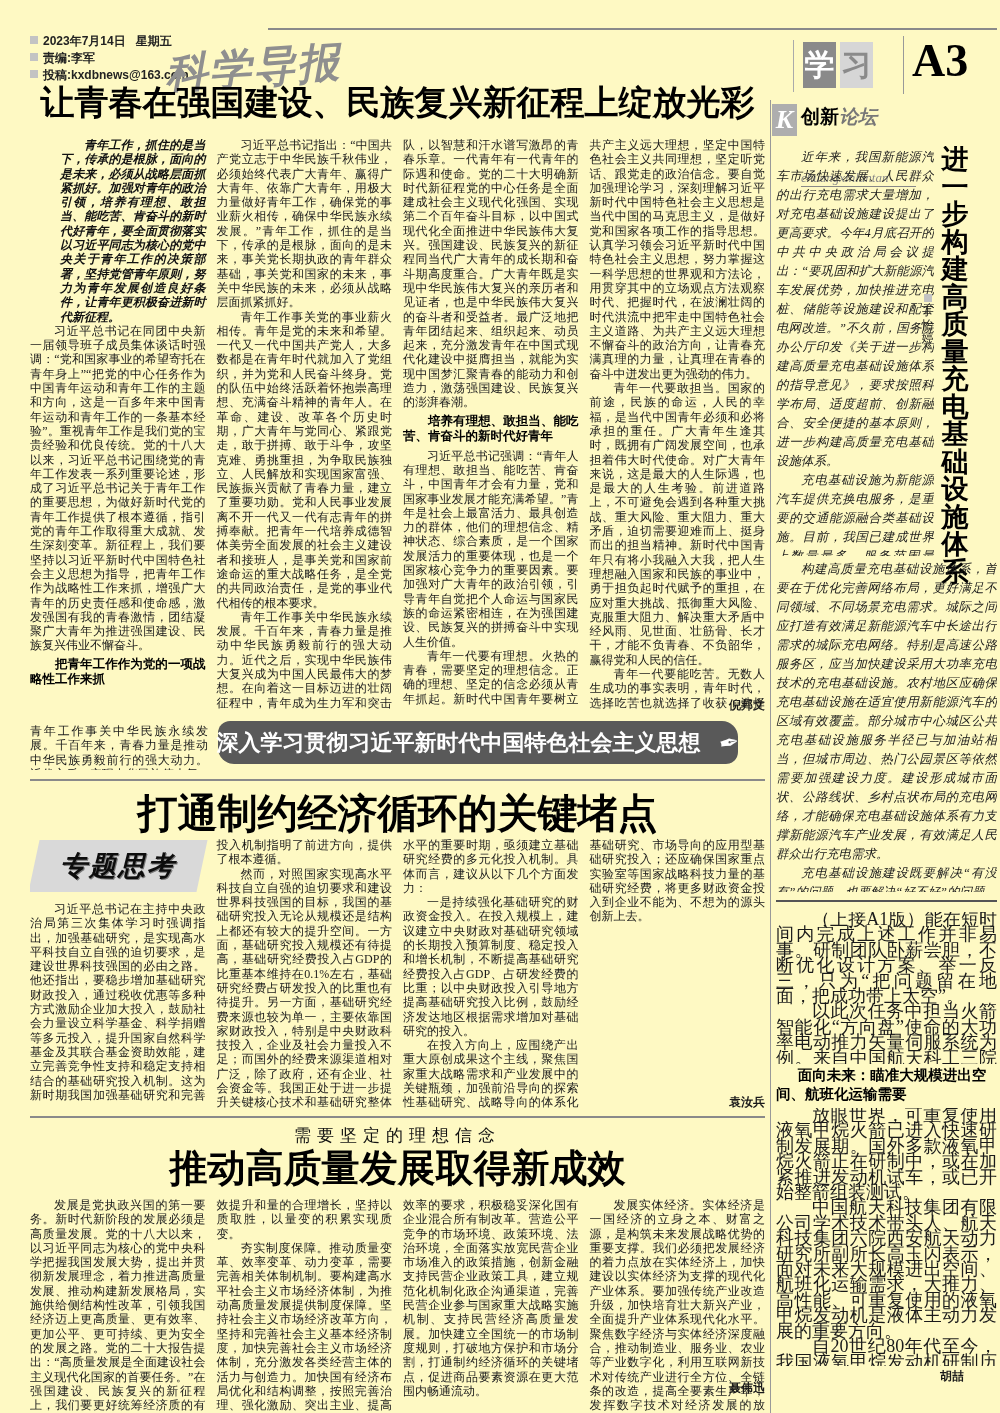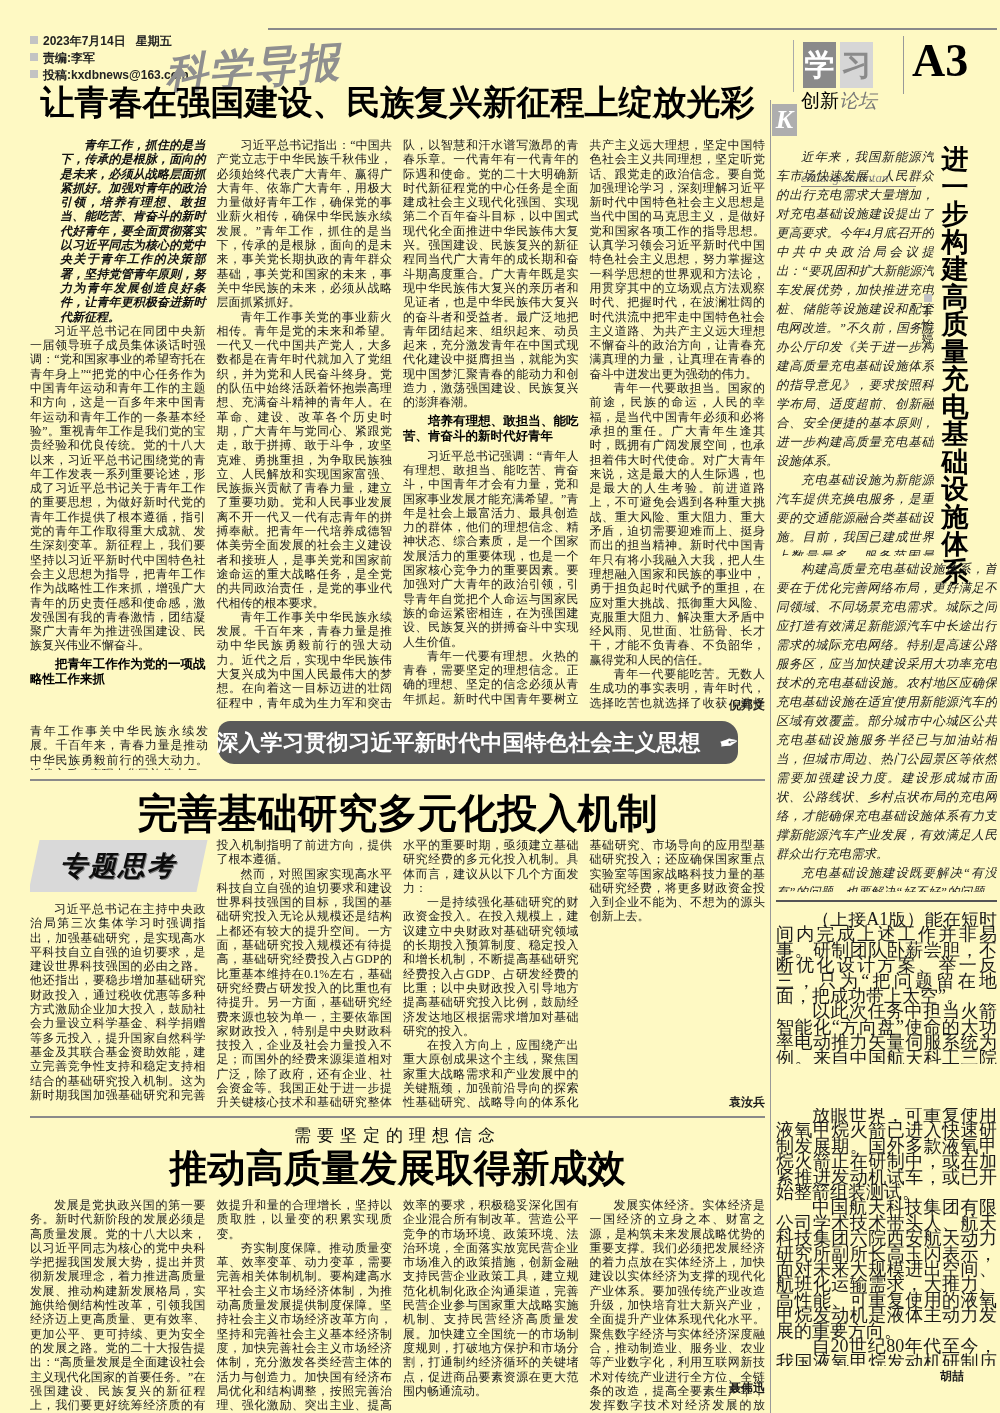--- a/index.html
+++ b/index.html
@@ -50,21 +50,21 @@
   
   .kicker{left:30px;top:1124px;width:735px;text-align:center;font-size:17px;letter-spacing:6px;color:#111;}
   .headline3{left:30px;top:1143px;width:735px;text-align:center;font-family:"Liberation Sans",sans-serif;
              font-size:38px;font-weight:700;color:#000;}
   .art3{left:30px;top:1198px;width:735px;height:215px;column-count:4;column-gap:11px;}
   .a3-author{left:645px;top:1380px;width:120px;}
   
   .v-divider{left:770px;top:100px;width:1px;height:1313px;background:#999;}
   .sb-k{left:772px;top:104px;width:25px;height:32px;background:#aeaeae;color:#fff;text-align:center;
         font-size:26px;line-height:32px;font-weight:bold;font-style:italic;font-family:"Liberation Serif",serif;}
-  .sb-title{left:801px;top:88px;font-size:19px;font-weight:normal;font-family:"Liberation Sans",sans-serif;color:#000;}
+  .sb-title{left:801px;top:104px;font-size:19px;font-weight:bold;font-family:"Liberation Sans",sans-serif;color:#000;}
   .sb-title .t2{color:#777;font-family:"Liberation Serif",serif;font-style:italic;}
   .sb-sub{left:801px;top:126px;font-size:13px;font-style:italic;color:#888;font-family:"Liberation Serif",serif;
           border-bottom:1px solid #888;padding-right:28px;margin-top:44px;}
   .kai{font-style:italic;font-size:12.5px;line-height:19px;text-align:justify;}
   .kai .para{font-size:12.5px;line-height:19px;}
   .sb-narrow{left:776px;top:148px;width:158px;height:408px;overflow:hidden;}
   .sb-vtitle{left:938px;top:146px;width:34px;height:444px;overflow:hidden;word-break:break-all;
              font-family:"Liberation Sans",sans-serif;font-size:27px;font-weight:900;line-height:27.5px;
              text-align:center;color:#000;}
   .sb-author-v{left:920px;top:294px;width:15px;word-break:break-all;font-size:12px;line-height:13.5px;text-align:center;}
@@ -113,21 +113,21 @@
     </div>
   <div class="abs art1-extra">青年工作事关中华民族永续发展。千百年来，青春力量是推动中华民族勇毅前行的强大动力。近代之后，实现中华民族伟大复</div>
   <div class="abs author a1-author">倪邦文</div>
 
   <div class="abs banner">
     <span class="banner-text">深入学习贯彻习近平新时代中国特色社会主义思想</span>
     <span class="pen">✒</span>
   </div>
   <div class="abs rule-a"></div>
 
-  <div class="abs headline2">完善基础研究多元化投入机制</div>
+  <div class="abs headline2">打通制约经济循环的关键堵点</div>
   <div class="abs art2 cols">
     <div class="topic-badge">
         <span>专题思考</span>
       </div>
   <p class="para">习近平总书记在主持中央政治局第三次集体学习时强调指出，加强基础研究，是实现高水平科技自立自强的迫切要求，是建设世界科技强国的必由之路。他还指出，要稳步增加基础研究财政投入，通过税收优惠等多种方式激励企业加大投入，鼓励社会力量设立科学基金、科学捐赠等多元投入，提升国家自然科学基金及其联合基金资助效能，建立完善竞争性支持和稳定支持相结合的基础研究投入机制。这为新时期我国加强基础研究和完善投入机制指明了前进方向，提供了根本遵循。</p>
       <p class="para">然而，对照国家实现高水平科技自立自强的迫切要求和建设世界科技强国的目标，我国的基础研究投入无论从规模还是结构上都还有较大的提升空间。一方面，基础研究投入规模还有待提高，基础研究经费投入占GDP的比重基本维持在0.1%左右，基础研究经费占研发投入的比重也有待提升。另一方面，基础研究经费来源也较为单一，主要依靠国家财政投入，特别是中央财政科技投入，企业及社会力量投入不足；而国外的经费来源渠道相对广泛，除了政府，还有企业、社会资金等。我国正处于进一步提升关键核心技术和基础研究整体水平的重要时期，亟须建立基础研究经费的多元化投入机制。具体而言，建议从以下几个方面发力：</p>
       <p class="para">一是持续强化基础研究的财政资金投入。在投入规模上，建议建立中央财政对基础研究领域的长期投入预算制度、稳定投入和增长机制，不断提高基础研究经费投入占GDP、占研发经费的比重；以中央财政投入引导地方提高基础研究投入比例，鼓励经济发达地区根据需求增加对基础研究的投入。</p>
       <p class="para">在投入方向上，应围绕产出重大原创成果这个主线，聚焦国家重大战略需求和产业发展中的关键瓶颈，加强前沿导向的探索性基础研究、战略导向的体系化基础研究、市场导向的应用型基础研究投入；还应确保国家重点实验室等国家战略科技力量的基础研究经费，将更多财政资金投入到企业不能为、不想为的源头创新上去。</p>
     </div>
   <div class="abs author a2-author">袁汝兵</div>
@@ -154,19 +154,20 @@
   <div class="abs sb-author-v"><span class="sq"></span><span>丁怡婷</span></div>
   <div class="abs sb-wide kai">
       <p class="para">构建高质量充电基础设施体系，首要在于优化完善网络布局，更好满足不同领域、不同场景充电需求。城际之间应打造有效满足新能源汽车中长途出行需求的城际充电网络。特别是高速公路服务区，应当加快建设采用大功率充电技术的充电基础设施。农村地区应确保充电基础设施在适宜使用新能源汽车的区域有效覆盖。部分城市中心城区公共充电基础设施服务半径已与加油站相当，但城市周边、热门公园景区等依然需要加强建设力度。建设形成城市面状、公路线状、乡村点状布局的充电网络，才能确保充电基础设施体系有力支撑新能源汽车产业发展，有效满足人民群众出行充电需求。</p>
       <p class="para">充电基础设施建设既要解决“有没有”的问题，也要解决“好不好”的问题。不少新能源汽车用户都经历过充电车位被占、高速服务区充电慢、充电桩出现技术故障、运营商APP操作繁琐等不便体验。不断提高充电服务经济性和便捷性，扩大多样化有效供给，全面提升服务质量效率，是构建高质量充电基础设施体系的题中应有之义。此次出台的指导意见提出，构建信息网平台，推动建设国家充电设施监测服务平台。未来，公共充电基础设施“一网直达”，充电桩与新能源汽车、城市和公路出行服务网等数据互联互通，新能源汽车的使用体验将得到进一步提升。</p>
     </div>
   <div class="abs sb-rule"></div>
   <div class="abs sb-cont1 cont">
       <p class="para">（上接A1版）能在短时间内完成上述工作并非易事。研制团队卧薪尝胆，不断优化设计方案、举一反三，只为“把问题留在地面，把成功带上太空”。</p>
       <p class="para">以此次任务中担当火箭智能化“方向盘”使命的大功率电动推力矢量伺服系统为例。来自中国航天科工三院33所的研制团队历经5年潜心研究，最终让这一火箭智能化“方向盘”能精准执行系统给定的动作指令，目前误差仅为千分之五，充分满足了这款液氧甲烷运载火箭对伺服系统低成本与高性能的要求。</p>
     </div>
+  <div class="abs sb-subhead">面向未来：瞄准大规模进出空间、航班化运输需要</div>
   <div class="abs sb-cont2 cont">
       <p class="para">放眼世界，可重复使用液氧甲烷火箭已进入快速研制发展期。国外多款液氧甲烷火箭正在研制中，或在加紧推进发动机试车，或已开始整箭组装测试。</p>
       <p class="para">中国航天科技集团有限公司学术技术带头人、航天科技集团六院西安航天动力研究所副所长高玉闪表示，面对未来大规模进出空间、航班化运输需求，大推力、高性能、可重复使用的液氧甲烷发动机是液体主动力发展的重要方向。</p>
       <p class="para">自20世纪80年代至今，我国液氧甲烷发动机研制历经基础研究、原理样机验证阶段，进入商业航天发展与高性能发动机研制阶段。近期多款液氧甲烷发动机试车成功及80吨级液氧甲烷发动机助推朱雀二号运载火箭复飞成功，表明我国初步建立了开式循环液氧甲烷发动机设计、生产、试验体系，培养了相关人才队伍，研制的各型液氧甲烷发动机可逐步满足国内商业发射需求。</p>
     </div>
   <div class="abs sb-author2">胡喆</div>
 </div>
 
 </body></html>

